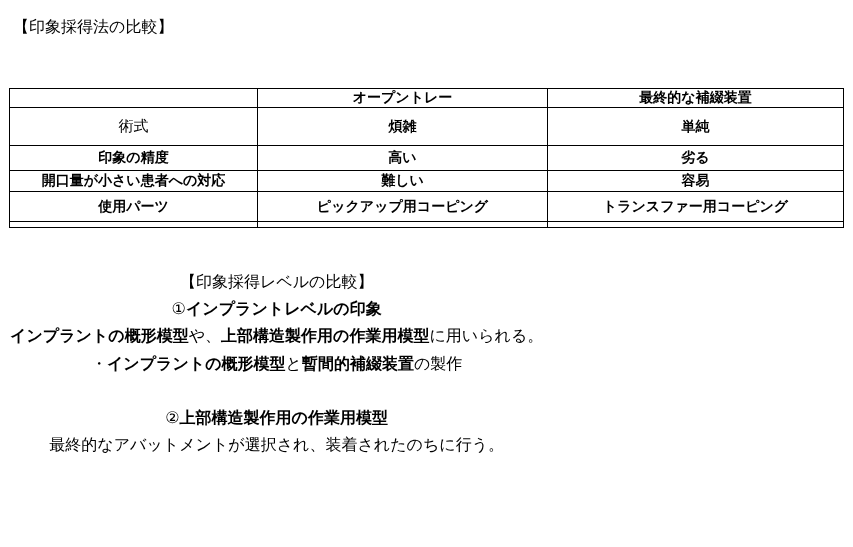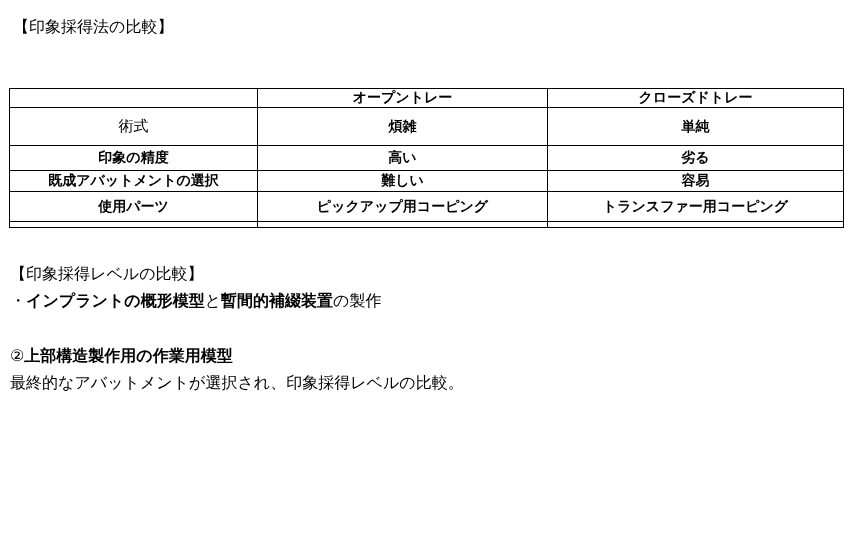--- a/index.html
+++ b/index.html
@@ -39,24 +39,25 @@
     overflow: hidden;
   }
   .cell-serif {
     font-family: Liberation Serif, serif;
     font-weight: normal;
     font-size: 15px;
   }
   .body-text {
     position: absolute;
     left: 10px;
-    top: 260px;
+    top: 268px;
     font-size: 16px;
     line-height: 27.2px;
     white-space: nowrap;
+    text-align: center;
   }
   .line { min-height: 27.2px; }
   .run-regular, .section-num {
     font-family: "Liberation Serif", serif;
     font-weight: normal;
   }
   .run-bold, .section-heading {
     font-family: "Liberation Sans", sans-serif;
     font-weight: bold;
   }
@@ -71,62 +72,66 @@
   <table class="cmp-table">
     <colgroup>
       <col style="width:248px">
       <col style="width:290px">
       <col style="width:296px">
     </colgroup>
     <tbody>
       <tr style="height:19px">
         <td></td>
         <td>オープントレー</td>
-        <td>クローズドトレー</td>
+        <td>最終的な補綴装置</td>
       </tr>
       <tr style="height:38px">
         <td class="cell-serif">術式</td>
         <td>煩雑</td>
         <td>単純</td>
       </tr>
       <tr style="height:25px">
         <td>印象の精度</td>
         <td>高い</td>
         <td>劣る</td>
       </tr>
       <tr style="height:21px">
-        <td>既成アバットメントの選択</td>
+        <td>開口量が小さい患者への対応</td>
         <td>難しい</td>
         <td>容易</td>
       </tr>
       <tr style="height:30px">
         <td>使用パーツ</td>
         <td>ピックアップ用コーピング</td>
         <td>トランスファー用コーピング</td>
       </tr>
       <tr style="height:6px">
         <td></td>
         <td></td>
         <td></td>
       </tr>
     </tbody>
   </table>
 
   <div class="body-text">
 
     <div class="line">【印象採得レベルの比較】</div>
 
+    <div class="line">
+      <span class="section-num">①</span><span class="section-heading">インプラントレベルの印象</span>
+    </div>
 
+    <div class="line"><span class="run-bold">インプラントの概形模型</span><span class="run-regular">や、</span><span class="run-bold">上部構造製作用の作業用模型</span><span class="run-regular">に用いられる。</span></div>
 
     <div class="line"><span class="run-regular">・</span><span class="run-bold">インプラントの概形模型</span><span class="run-regular">と</span><span class="run-bold">暫間的補綴装置</span><span class="run-regular">の製作</span></div>
 
     <div class="line">&nbsp;</div>
 
     <div class="line">
       <span class="section-num">②</span><span class="section-heading">上部構造製作用の作業用模型</span>
     </div>
 
-    <div class="line"><span class="run-regular">最終的なアバットメントが選択され、印象採得レベルの比較。</span></div>
+    <div class="line"><span class="run-regular">最終的なアバットメントが選択され、装着されたのちに行う。</span></div>
 
 
   </div>
 
 </div>
 
 </body></html>

